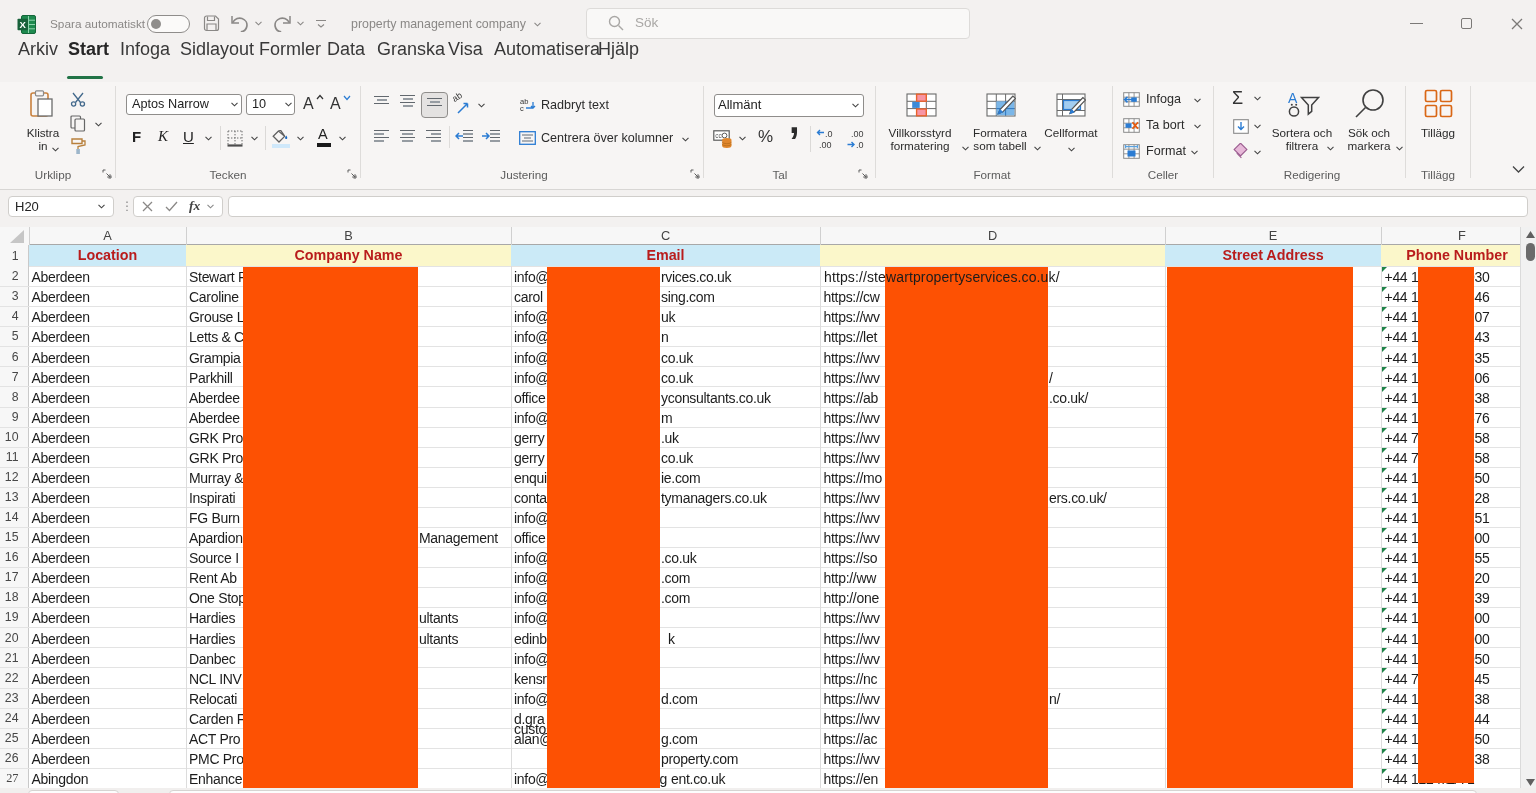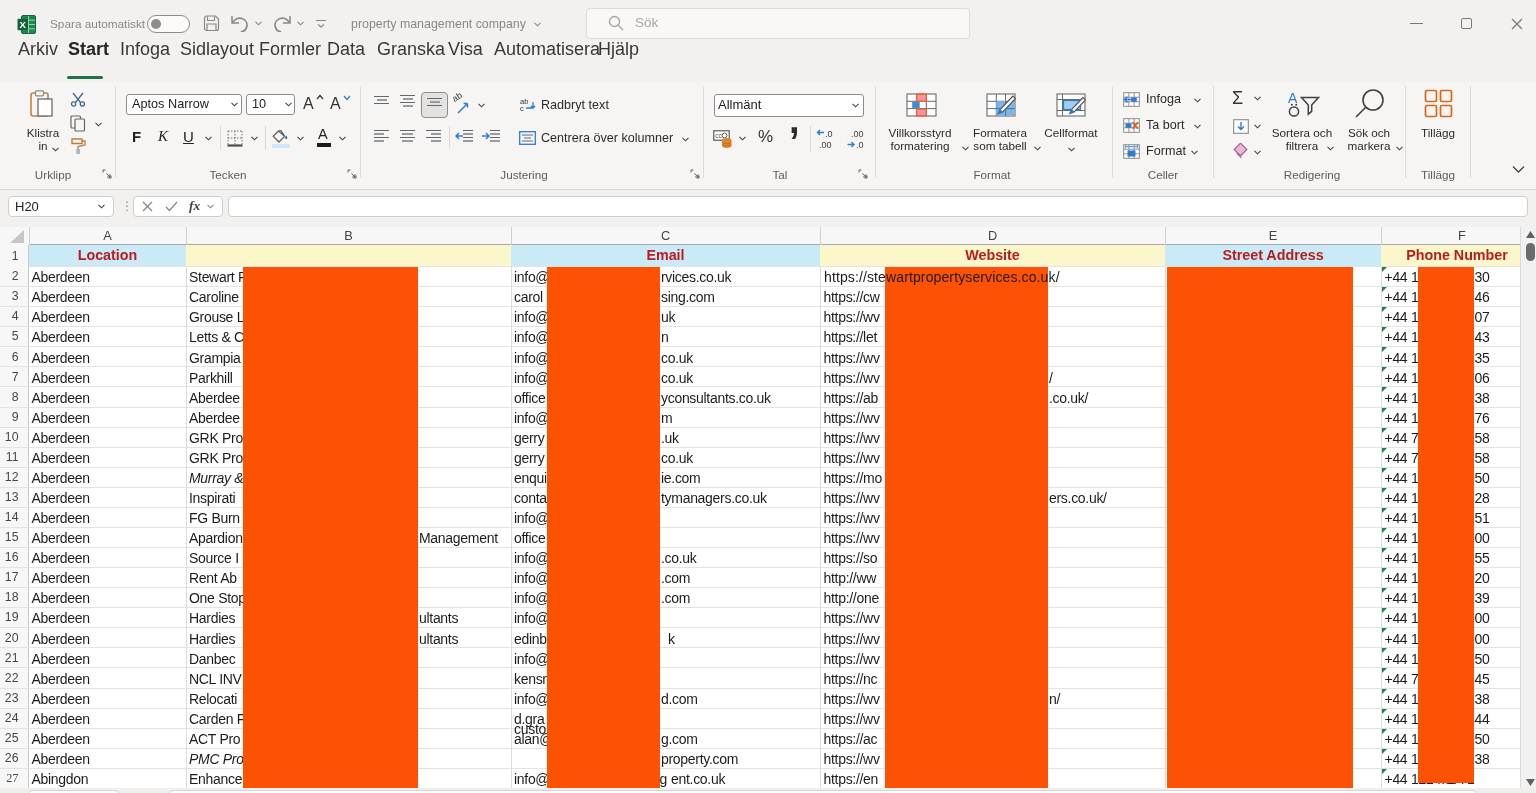--- a/index.html
+++ b/index.html
@@ -416,24 +416,24 @@
 <div class="collet" style="left:1404px;width:116px;">F</div>
 <div class="abs" style="left:29px;top:227px;width:1px;height:18px;background:#d0d0d0;"></div>
 <div class="abs" style="left:186px;top:227px;width:1px;height:18px;background:#d0d0d0;"></div>
 <div class="abs" style="left:511px;top:227px;width:1px;height:18px;background:#d0d0d0;"></div>
 <div class="abs" style="left:820px;top:227px;width:1px;height:18px;background:#d0d0d0;"></div>
 <div class="abs" style="left:1165px;top:227px;width:1px;height:18px;background:#d0d0d0;"></div>
 <div class="abs" style="left:1381px;top:227px;width:1px;height:18px;background:#d0d0d0;"></div>
 <div class="abs" style="left:29px;top:245px;width:157px;height:21px;background:#cbeaf7;"></div>
 <div class="ghd" style="left:29px;top:247.3px;width:157px;">Location</div>
 <div class="abs" style="left:186px;top:245px;width:325px;height:21px;background:#fbf7ca;"></div>
+<div class="ghd" style="left:186px;top:247.3px;width:325px;">Company Name</div>
 <div class="abs" style="left:511px;top:245px;width:309px;height:21px;background:#cbeaf7;"></div>
 <div class="ghd" style="left:511px;top:247.3px;width:309px;">Email</div>
 <div class="abs" style="left:820px;top:245px;width:345px;height:21px;background:#fbf7ca;"></div>
-<div class="ghd" style="left:820px;top:247.3px;width:345px;">Website</div>
 <div class="abs" style="left:1165px;top:245px;width:216px;height:21px;background:#cbeaf7;"></div>
 <div class="ghd" style="left:1165px;top:247.3px;width:216px;">Street Address</div>
 <div class="abs" style="left:1381px;top:245px;width:139px;height:21px;background:#fbf7ca;"></div>
 <div class="ghd" style="left:1381px;top:247.3px;width:152px;">Phone Number</div>
 <div class="gl" style="left:29px;top:266px;width:1491px;height:1px;"></div>
 <div class="gl" style="left:0px;top:286.1px;width:1520px;height:1px;"></div>
 <div class="gl" style="left:0px;top:306.1px;width:1520px;height:1px;"></div>
 <div class="gl" style="left:0px;top:326.2px;width:1520px;height:1px;"></div>
 <div class="gl" style="left:0px;top:346.3px;width:1520px;height:1px;"></div>
 <div class="gl" style="left:0px;top:366.3px;width:1520px;height:1px;"></div>
@@ -585,21 +585,21 @@
 <div class="gtxt" style="left:189px;top:449.8px;">GRK Pro</div>
 <div class="gtxt" style="left:514px;top:449.8px;">gerry</div>
 <div class="gtxt" style="left:661px;top:449.8px;z-index:6;">co.uk</div>
 <div class="gtxt" style="left:823.5px;top:449.8px;">https://wv</div>
 <div class="gtxt" style="left:1384.5px;top:449.8px;">+44 7824 5758</div>
 <div class="gtxt" style="left:1474.5px;top:449.8px;z-index:6;">58</div>
 <svg class="abs" style="left:1382px;top:447.6px;z-index:6;" width="5" height="5" viewBox="0 0 5 5">
       <path d="M0 0 H5 L0 5 Z" fill="#1f8348"></path>
     </svg>
 <div class="gtxt" style="left:31.5px;top:469.9px;">Aberdeen</div>
-<div class="gtxt" style="left:189px;top:469.9px;font-style:italic;">Murray &amp;</div>
+<div class="gtxt" style="left:189px;top:469.9px;">Murray &amp;</div>
 <div class="gtxt" style="left:514px;top:469.9px;">enqui</div>
 <div class="gtxt" style="left:661px;top:469.9px;z-index:6;">ie.com</div>
 <div class="gtxt" style="left:823.5px;top:469.9px;">https://mo</div>
 <div class="gtxt" style="left:1384.5px;top:469.9px;">+44 1224 5750</div>
 <div class="gtxt" style="left:1474.5px;top:469.9px;z-index:6;">50</div>
 <svg class="abs" style="left:1382px;top:467.7px;z-index:6;" width="5" height="5" viewBox="0 0 5 5">
       <path d="M0 0 H5 L0 5 Z" fill="#1f8348"></path>
     </svg>
 <div class="gtxt" style="left:31.5px;top:490.0px;">Aberdeen</div>
 <div class="gtxt" style="left:189px;top:490.0px;">Inspirati</div>
@@ -724,21 +724,21 @@
 <div class="gtxt" style="left:189px;top:730.8px;">ACT Pro</div>
 <div class="gtxt" style="left:514px;top:730.8px;">alan@</div>
 <div class="gtxt" style="left:661px;top:730.8px;z-index:6;">g.com</div>
 <div class="gtxt" style="left:823.5px;top:730.8px;">https://ac</div>
 <div class="gtxt" style="left:1384.5px;top:730.8px;">+44 1224 5750</div>
 <div class="gtxt" style="left:1474.5px;top:730.8px;z-index:6;">50</div>
 <svg class="abs" style="left:1382px;top:728.6px;z-index:6;" width="5" height="5" viewBox="0 0 5 5">
       <path d="M0 0 H5 L0 5 Z" fill="#1f8348"></path>
     </svg>
 <div class="gtxt" style="left:31.5px;top:750.9px;">Aberdeen</div>
-<div class="gtxt" style="left:189px;top:750.9px;font-style:italic;">PMC Pro</div>
+<div class="gtxt" style="left:189px;top:750.9px;">PMC Pro</div>
 <div class="gtxt" style="left:514px;top:721px;">custo</div>
 <div class="gtxt" style="left:661px;top:750.9px;z-index:6;">property.com</div>
 <div class="gtxt" style="left:823.5px;top:750.9px;">https://wv</div>
 <div class="gtxt" style="left:1384.5px;top:750.9px;">+44 1624 5738</div>
 <div class="gtxt" style="left:1474.5px;top:750.9px;z-index:6;">38</div>
 <svg class="abs" style="left:1382px;top:748.7px;z-index:6;" width="5" height="5" viewBox="0 0 5 5">
       <path d="M0 0 H5 L0 5 Z" fill="#1f8348"></path>
     </svg>
 <div class="gtxt" style="left:31.5px;top:771.0px;">Abingdon</div>
 <div class="gtxt" style="left:189px;top:771.0px;">Enhance</div>

